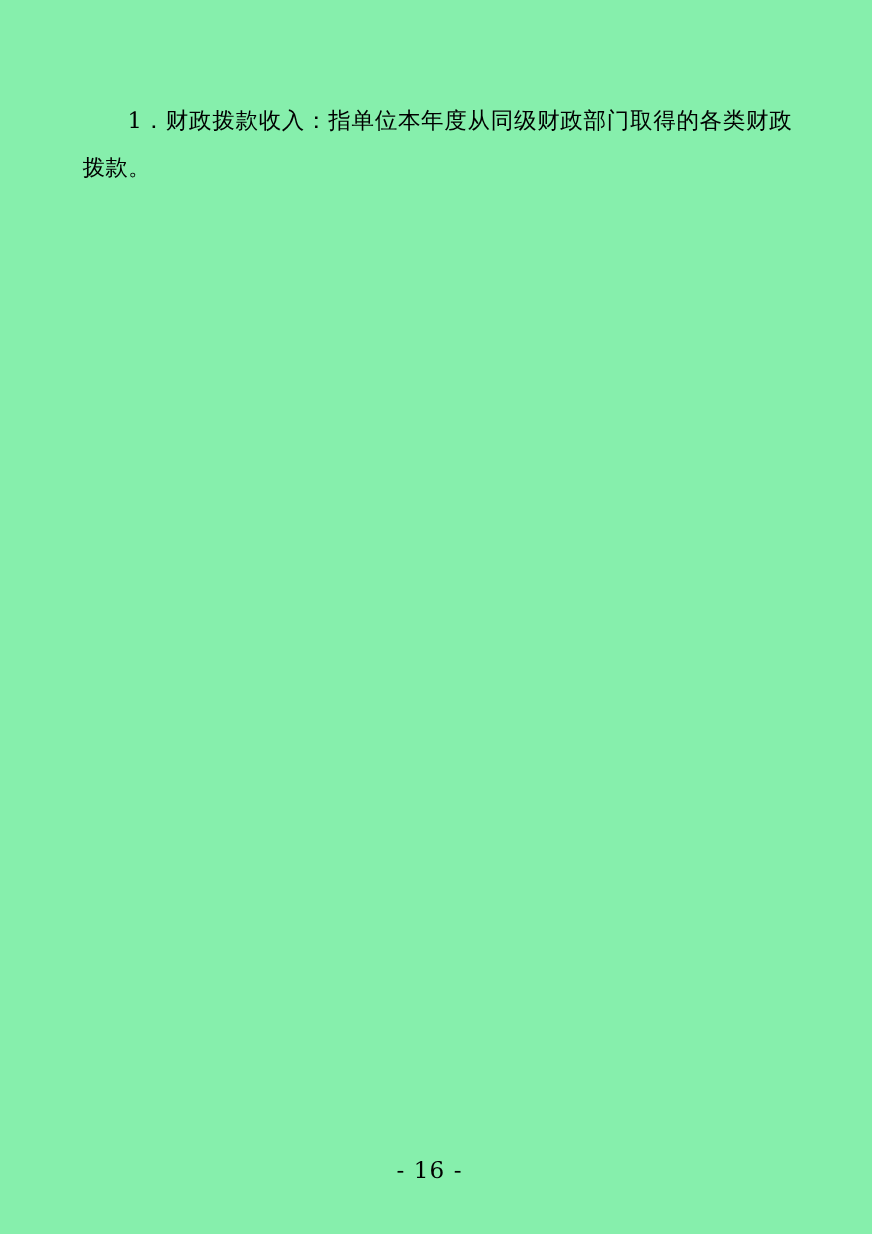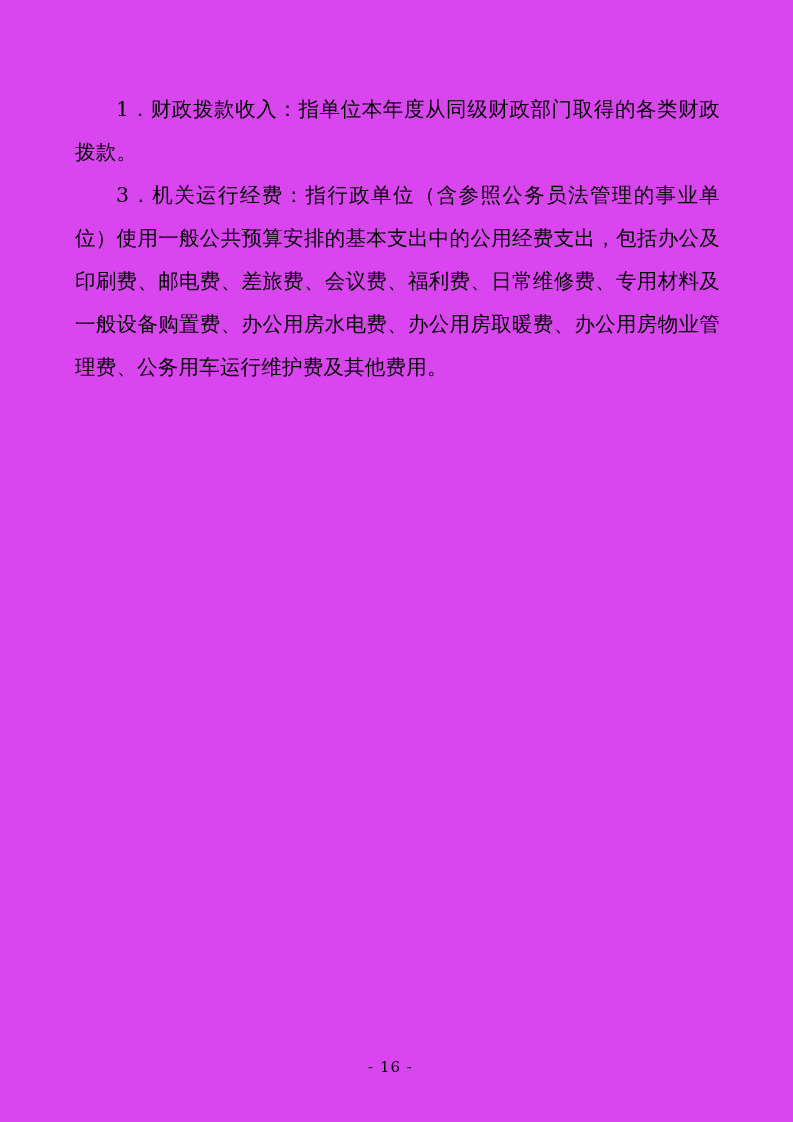--- a/index.html
+++ b/index.html
@@ -7,21 +7,21 @@
     padding: 0;
     background: #8a8a8a;
   }
   body {
     font-family: "Liberation Serif", serif;
   }
   .page {
     position: relative;
     width: 793px;
     height: 1122px;
-    background: #d946ef;
+    background: #86efac;
     margin: 0 auto;
     overflow: hidden;
     box-sizing: border-box;
   }
   .content {
     position: absolute;
     left: 75px;
     top: 88px;
     width: 645px;
   }
@@ -36,28 +36,27 @@
     margin: 0 0 0 0;
     letter-spacing: 0.2px;
   }
   .page-number {
     position: absolute;
     left: 0;
     right: 12px;
     bottom: 46px;
     text-align: center;
     font-family: "DejaVu Serif", "Liberation Serif", serif;
-    font-size: 15px;
+    font-size: 21px;
     color: #000000;
     letter-spacing: 1px;
     margin-top: 46px;
   }
 </style>
 </head>
 <body>
 
 <div class="page">
   <div class="content">
     <p class="para">1．财政拨款收入：指单位本年度从同级财政部门取得的各类财政拨款。</p>
-    <p class="para">3．机关运行经费：指行政单位（含参照公务员法管理的事业单位）使用一般公共预算安排的基本支出中的公用经费支出，包括办公及印刷费、邮电费、差旅费、会议费、福利费、日常维修费、专用材料及一般设备购置费、办公用房水电费、办公用房取暖费、办公用房物业管理费、公务用车运行维护费及其他费用。</p>
   </div>
   <div class="page-number">- 16 -</div>
 </div>
 
 </body></html>

